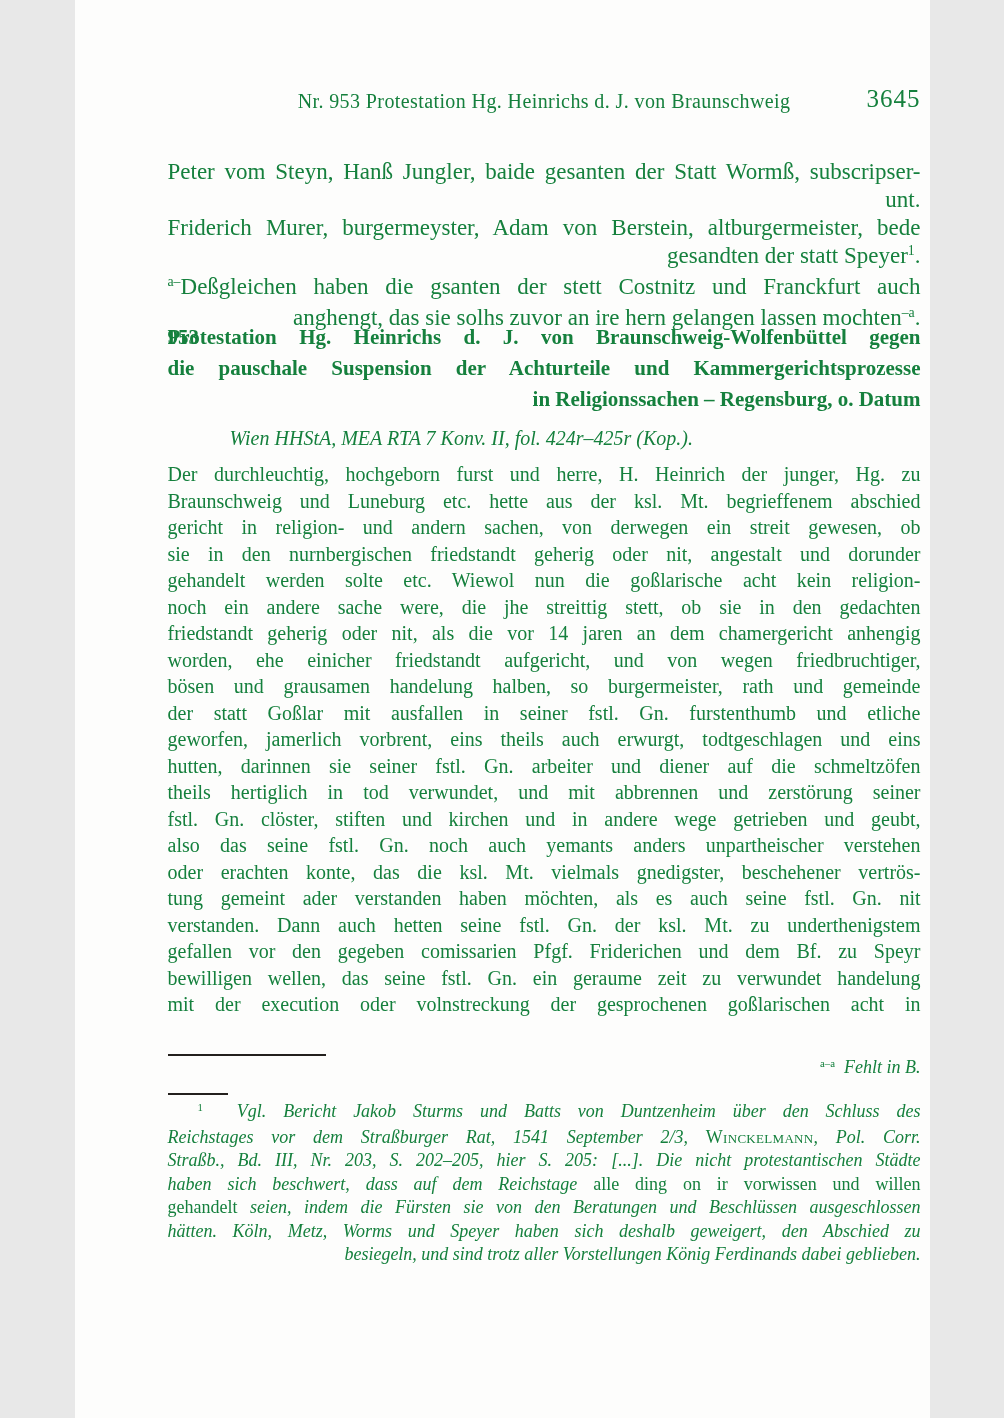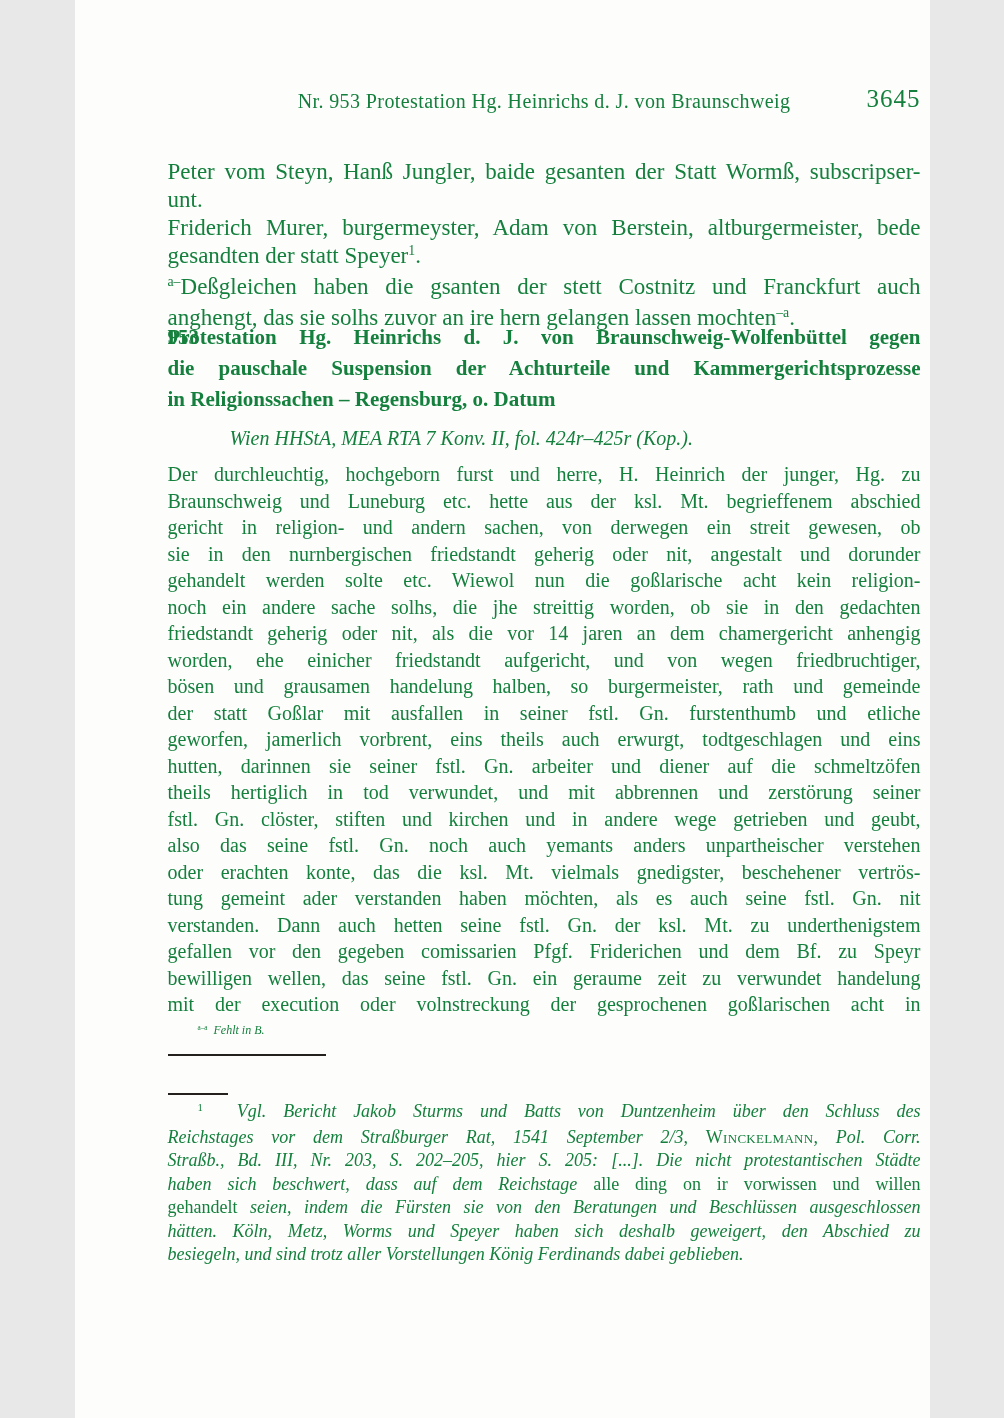--- a/index.html
+++ b/index.html
@@ -12,21 +12,21 @@
     font-family:"Liberation Serif", serif;
     overflow:hidden;
   }
   .col { position:absolute; left:93px; width:753px; }
 
   
   .running-header { top:90px; text-align:center; font-size:20px; letter-spacing:0.4px; }
   .rh-page { position:absolute; right:0; top:-5px; font-size:25px; letter-spacing:1px;margin-left:39px; }
 
   
-  .line { text-align:left; }
+  .line { text-align:right; }
   .line.just { text-align:justify; text-align-last:justify; }
   .line.ind { text-indent:30px; }
   .sup { font-size:60%; position:relative; top:-0.55em; font-style:normal; }
   .i  { font-style:italic; }
   .r  { font-style:normal; }
   .sc { font-style:normal; font-variant:small-caps; letter-spacing:0.3px; }
 
   
   .subscription { top:150px; font-size:23px; line-height:28px;margin-top:8px; }
 
@@ -38,21 +38,21 @@
   
   .source-line { top:427px; margin-left:62px; width:691px; font-style:italic; font-size:20px; }
 
   
   .entry-body { top:461px; font-size:20px; line-height:26.5px; }
 
   
   .rule { position:absolute; left:93px; height:2px; background:#23201d; }
   .rule-apparatus { top:1054px; width:158px; }
   .rule-footnote  { top:1093px; width:60px; }
-  .apparatus { top:1018px; font-size:12px; line-height:24px; font-style:normal; }
+  .apparatus { top:1055px; font-size:18px; line-height:24px; font-style:normal; }
   .footnote  { top:1100px; font-size:18px; line-height:23.5px; font-style:italic; }
 </style>
 </head>
 <body>
 
 <div class="page">
 
   <div class="col running-header">
     <span>Nr. 953 Protestation Hg. Heinrichs d. J. von Braunschweig</span>
     <span class="rh-page">3645</span>
@@ -77,21 +77,21 @@
   </section>
 
   <div class="col source-line">Wien HHStA, MEA RTA 7 Konv. II, fol. 424r–425r (Kop.).</div>
 
   <section class="col entry-body">
       <div class="line just"><span>Der durchleuchtig, hochgeborn furst und herre, H. Heinrich der junger, Hg. zu</span></div>
       <div class="line just"><span>Braunschweig und Luneburg etc. hette aus der ksl. Mt. begrieffenem abschied</span></div>
       <div class="line just"><span>gericht in religion- und andern sachen, von derwegen ein streit gewesen, ob</span></div>
       <div class="line just"><span>sie in den nurnbergischen friedstandt geherig oder nit, angestalt und dorunder</span></div>
       <div class="line just"><span>gehandelt werden solte etc. Wiewol nun die goßlarische acht kein religion-</span></div>
-      <div class="line just"><span>noch ein andere sache solhs, die jhe streittig worden, ob sie in den gedachten</span></div>
+      <div class="line just"><span>noch ein andere sache were, die jhe streittig stett, ob sie in den gedachten</span></div>
       <div class="line just"><span>friedstandt geherig oder nit, als die vor 14 jaren an dem chamergericht anhengig</span></div>
       <div class="line just"><span>worden, ehe einicher friedstandt aufgericht, und von wegen friedbruchtiger,</span></div>
       <div class="line just"><span>bösen und grausamen handelung halben, so burgermeister, rath und gemeinde</span></div>
       <div class="line just"><span>der statt Goßlar mit ausfallen in seiner fstl. Gn. furstenthumb und etliche</span></div>
       <div class="line just"><span>geworfen, jamerlich vorbrent, eins theils auch erwurgt, todtgeschlagen und eins</span></div>
       <div class="line just"><span>hutten, darinnen sie seiner fstl. Gn. arbeiter und diener auf die schmeltzöfen</span></div>
       <div class="line just"><span>theils hertiglich in tod verwundet, und mit abbrennen und zerstörung seiner</span></div>
       <div class="line just"><span>fstl. Gn. clöster, stiften und kirchen und in andere wege getrieben und geubt,</span></div>
       <div class="line just"><span>also das seine fstl. Gn. noch auch yemants anders unpartheischer verstehen</span></div>
       <div class="line just"><span>oder erachten konte, das die ksl. Mt. vielmals gnedigster, beschehener vertrös-</span></div>

